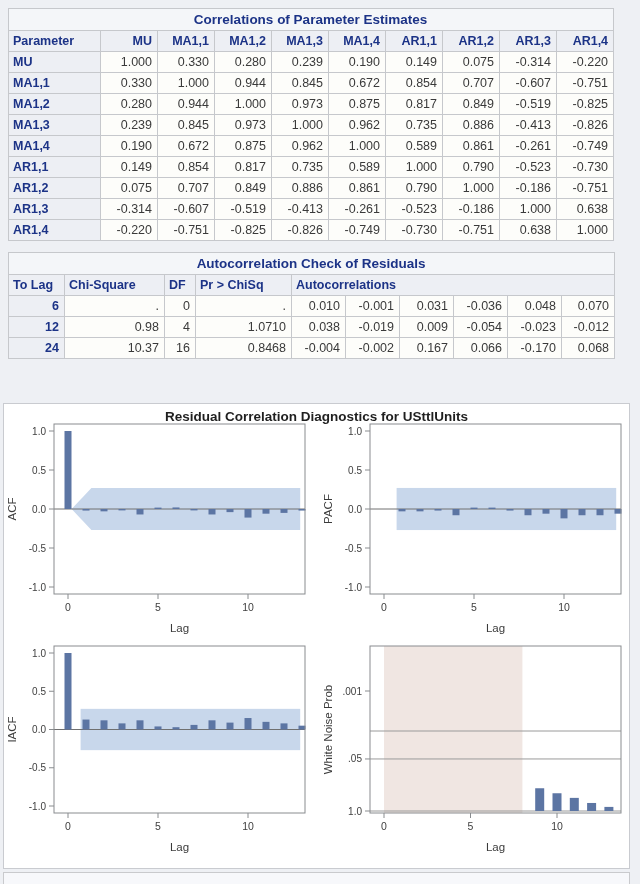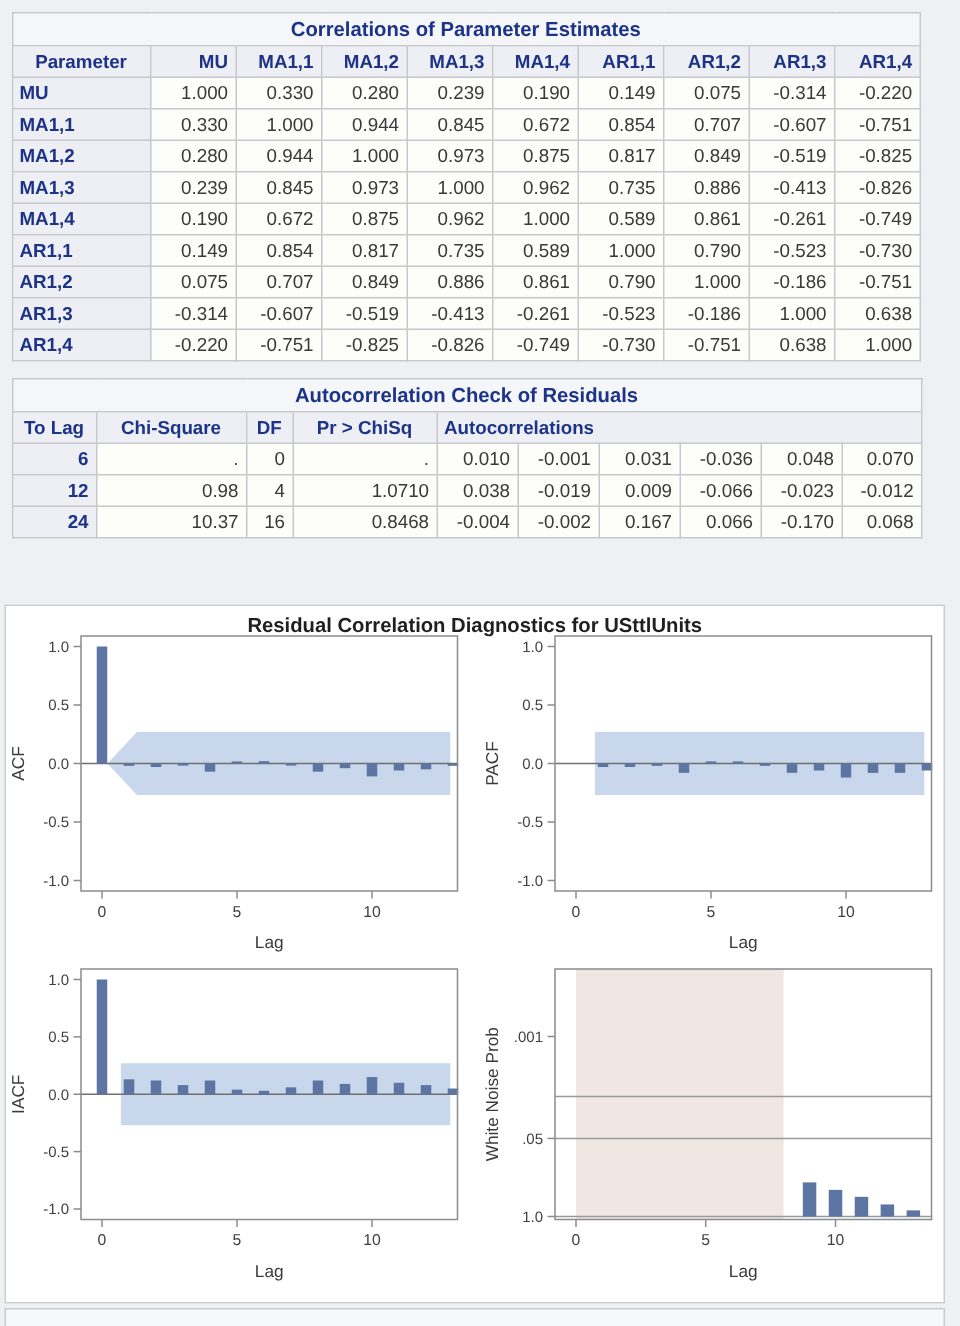--- a/index.html
+++ b/index.html
@@ -9,21 +9,21 @@
     font-family:"Liberation Sans", sans-serif;
   }
   
   table.sas{border-collapse:collapse;table-layout:fixed;position:absolute;background:#fdfdfa;}
   table.sas td,table.sas th{
     border:1px solid #c6c8cc;padding:2px 5px 2px 4px;
     font-size:12.5px;line-height:16px;white-space:nowrap;overflow:hidden;
   }
   table.sas td{color:#3a3a3a;text-align:right;background:#fdfdfa;}
   table.sas th{color:#1c3387;font-weight:bold;background:#edeff4;text-align:right;}
-  table.sas th.lft{text-align:center;}
+  table.sas th.lft{text-align:left;}
   table.sas th.ctr{text-align:left;}
   table.sas th.title-cell{background:#f4f6f9;text-align:center;font-size:13.5px;line-height:17px;margin-left:12px;}
   table.sas th.rowhead{text-align:left;}
   table.sas th.rowhead-num{text-align:right;}
   #table1{left:8px;top:8px;width:606px;}
   #table2{left:8px;top:252px;width:606px;}
   
   #panel{
     position:absolute;left:3px;top:403px;width:625px;height:464px;
     background:#ffffff;border:1px solid #c9cbd0;
@@ -227,21 +227,21 @@
         <td>0.070</td>
       </tr>
       <tr>
         <th class="rowhead-num">12</th>
         <td>0.98</td>
         <td>4</td>
         <td>1.0710</td>
         <td>0.038</td>
         <td>-0.019</td>
         <td>0.009</td>
-        <td>-0.066</td>
+        <td>-0.054</td>
         <td>-0.023</td>
         <td>-0.012</td>
       </tr>
       <tr>
         <th class="rowhead-num">24</th>
         <td>10.37</td>
         <td>16</td>
         <td>0.8468</td>
         <td>-0.004</td>
         <td>-0.002</td>

